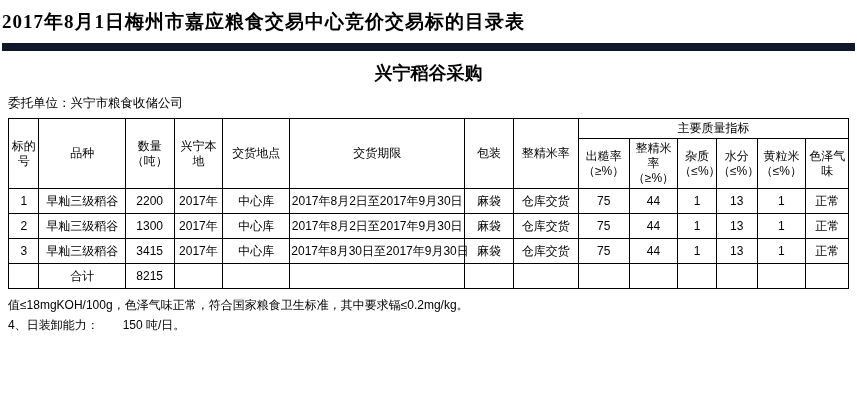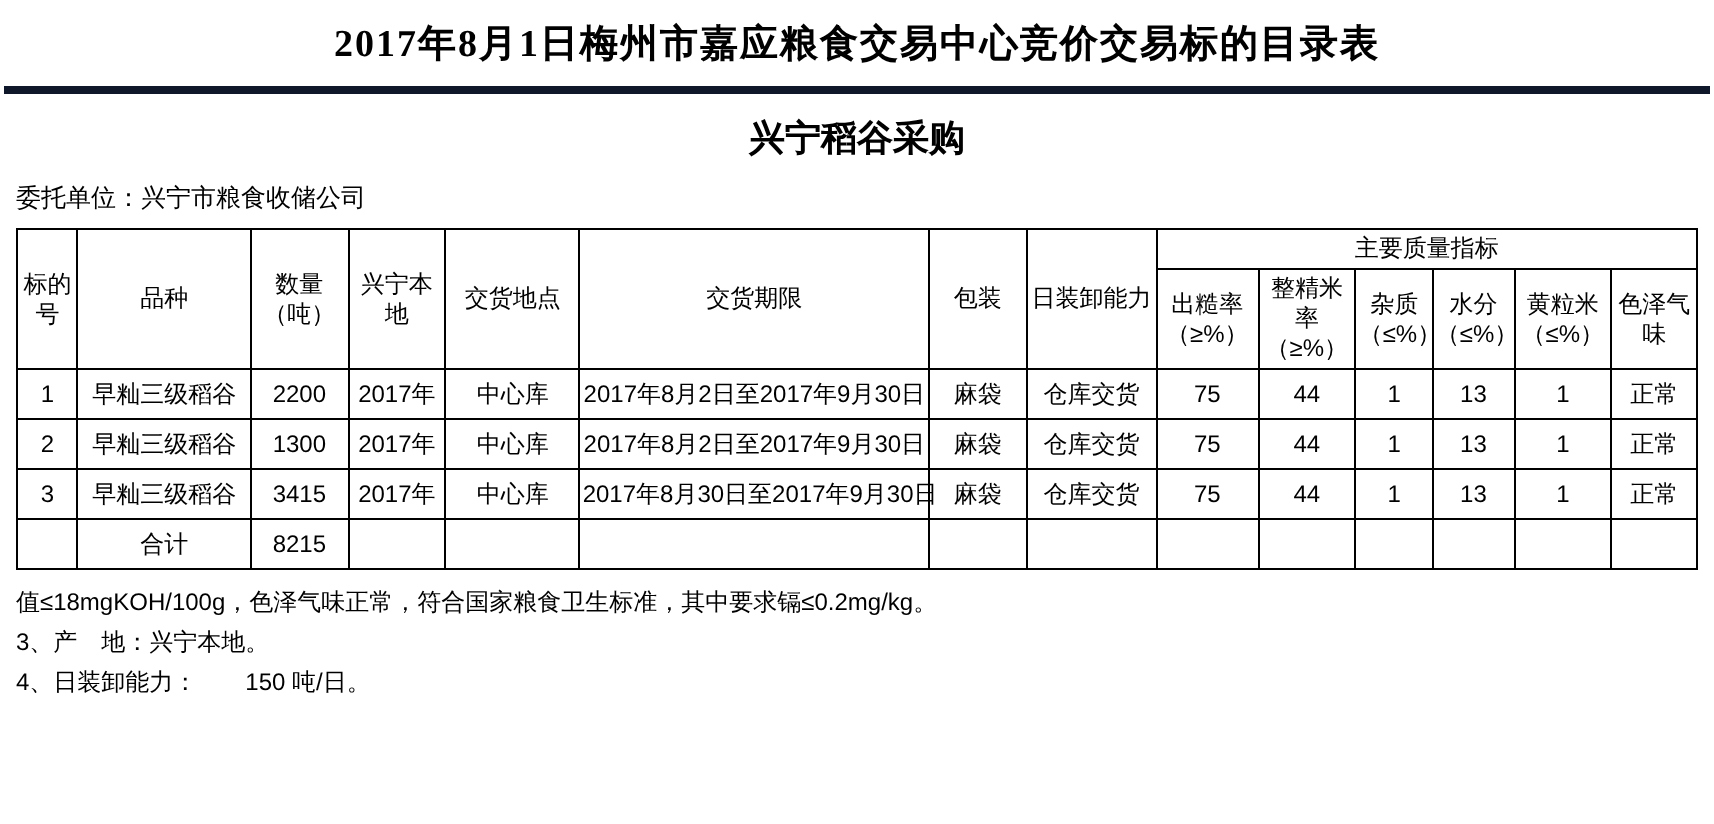--- a/index.html
+++ b/index.html
@@ -14,28 +14,28 @@
     color: #000000;
     overflow: hidden;
   }
   .page {
     position: relative;
     width: 857px;
     height: 412px;
     box-sizing: border-box;
   }
   .title {
-    text-align: center;
+    text-align: left;
     font-family: "Liberation Serif", serif;
     font-weight: bold;
     font-size: 19px;
     letter-spacing: 1px;
     padding-top: 9px;
     padding-bottom: 8px;
-    border-bottom: 4px solid #0f172a;
+    border-bottom: 8px solid #0f172a;
     margin: 0 2px;
   }
   .subtitle {
     text-align: center;
     font-weight: bold;
     font-size: 18px;
     padding: 10px 0 8px 0;
   }
   .entrust {
     font-size: 12.5px;
@@ -112,21 +112,21 @@
     </colgroup>
     <thead>
       <tr class="hdr-top">
         <td rowspan="2" class="hdr-cell">标的号</td>
         <td rowspan="2" class="hdr-cell">品种</td>
         <td rowspan="2" class="hdr-cell">数量（吨）</td>
         <td rowspan="2" class="hdr-cell">兴宁本地</td>
         <td rowspan="2" class="hdr-cell">交货地点</td>
         <td rowspan="2" class="hdr-cell">交货期限</td>
         <td rowspan="2" class="hdr-cell">包装</td>
-        <td rowspan="2" class="hdr-cell">日装卸能力</td>
+        <td rowspan="2" class="hdr-cell">整精米率</td>
         <td colspan="6" class="hdr-cell">主要质量指标</td>
       </tr>
       <tr>
         <td class="hdr-small">出糙率（≥%）</td>
         <td class="hdr-small">整精米率（≥%）</td>
         <td class="hdr-small">杂质（≤%）</td>
         <td class="hdr-small">水分（≤%）</td>
         <td class="hdr-small">黄粒米（≤%）</td>
         <td class="hdr-small">色泽气味</td>
       </tr>
@@ -194,17 +194,16 @@
         <td></td>
         <td></td>
         <td></td>
         <td></td>
       </tr>
     </tbody>
   </table>
 
   <div class="notes">
     <p class="note-indent">值≤18mgKOH/100g，色泽气味正常，符合国家粮食卫生标准，其中要求镉≤0.2mg/kg。</p>
-    <p>3、产　地：兴宁本地。</p>
     <p>4、日装卸能力：　　150 吨/日。</p>
   </div>
 
 </div>
 
 </body></html>

